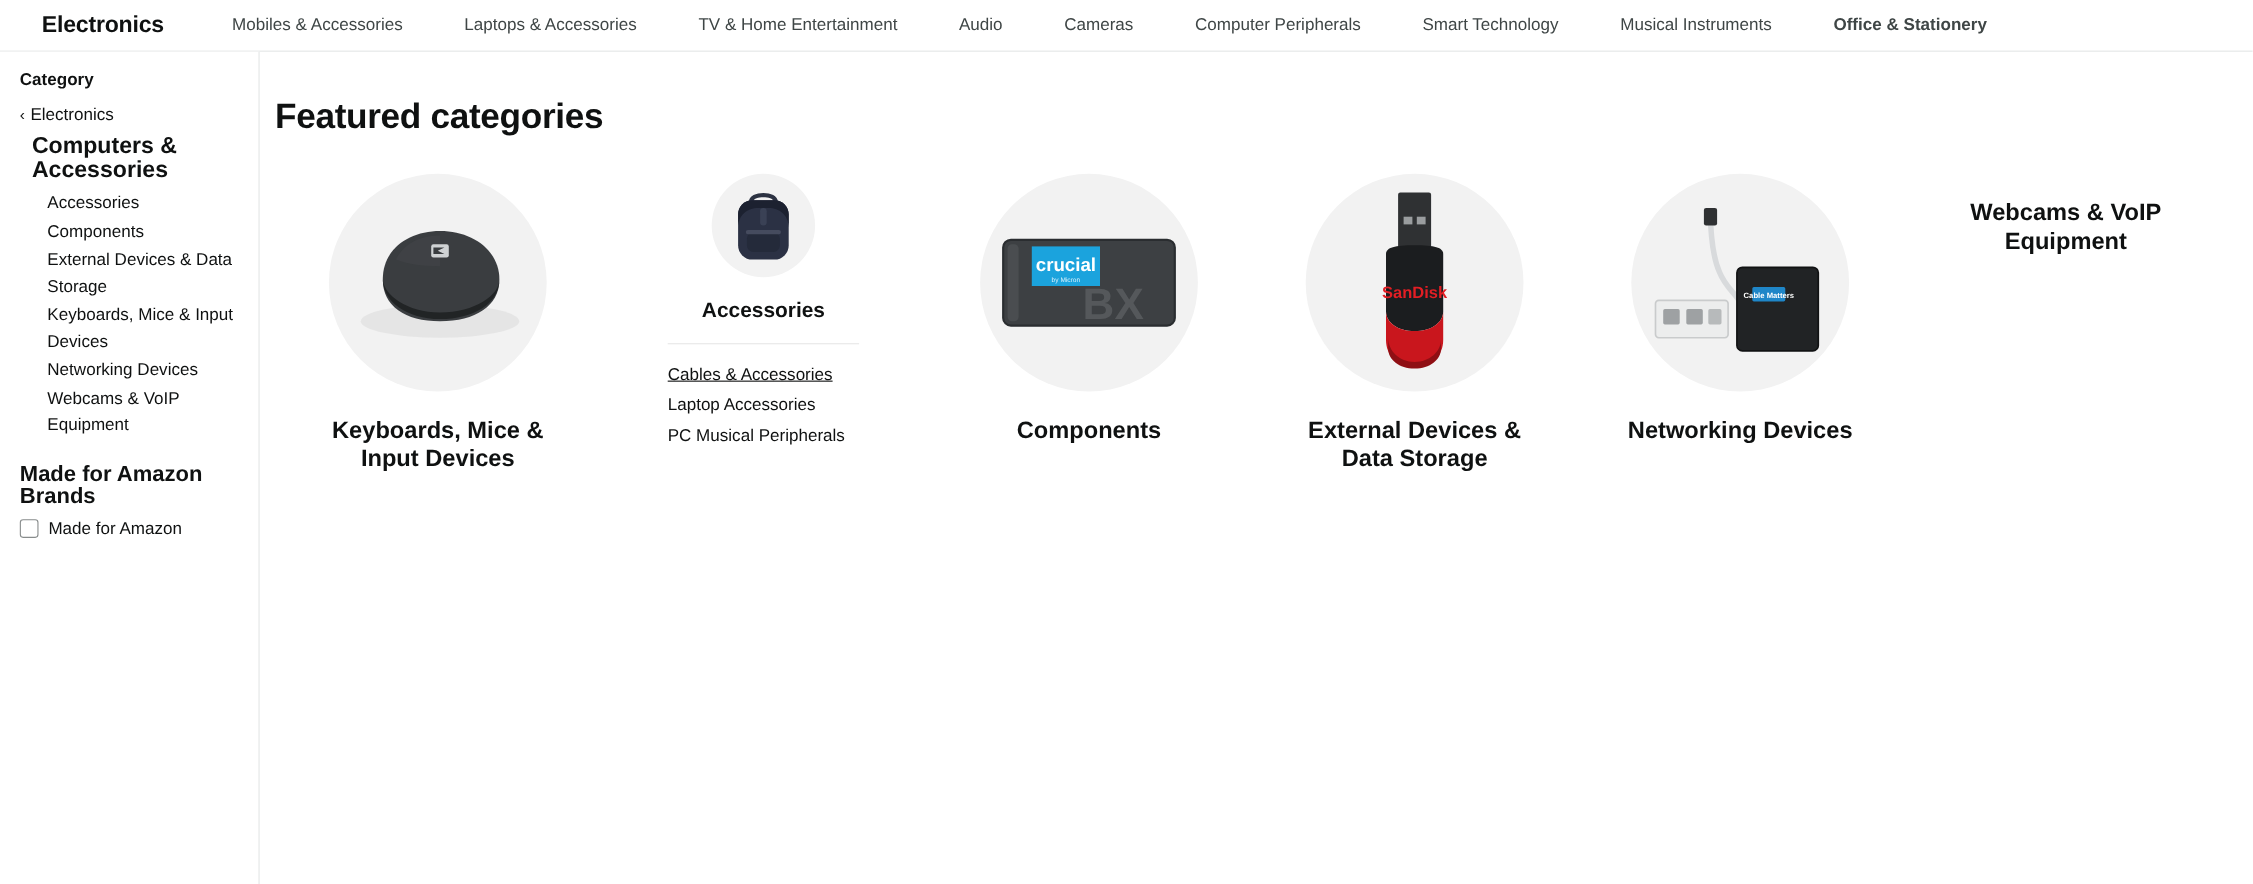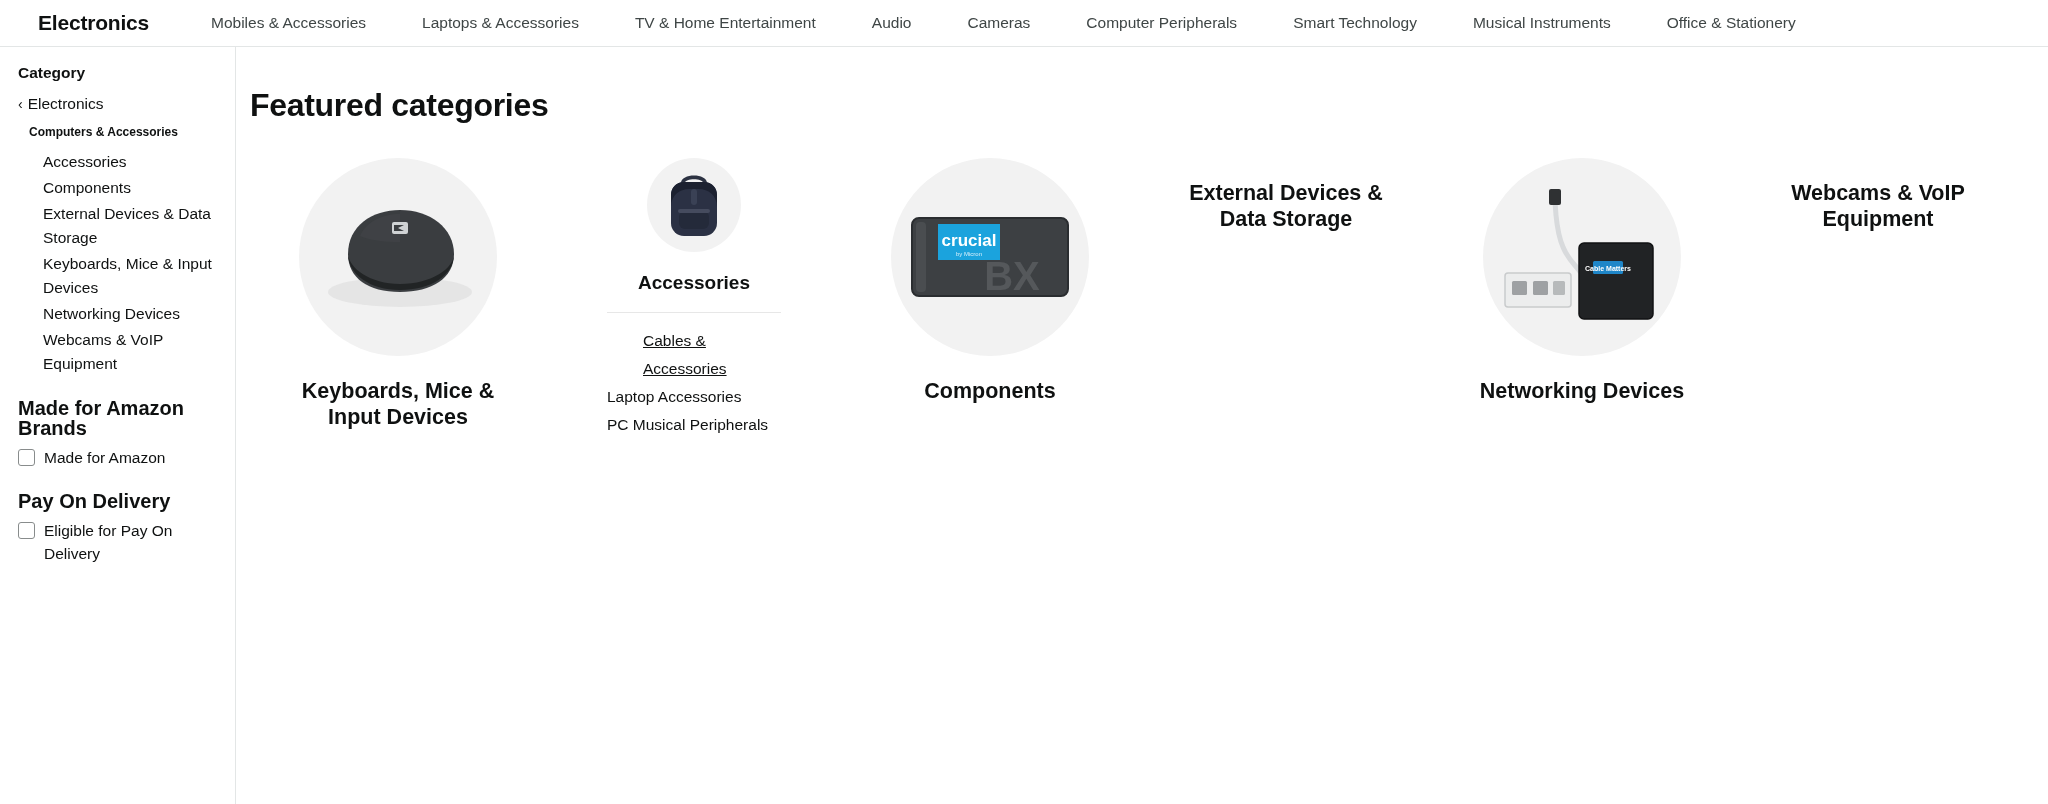--- a/index.html
+++ b/index.html
@@ -28,21 +28,21 @@
     color: #0f1111;
     letter-spacing: -0.2px;
     margin-right: 62px;
   }
   .topnav-link {
     font-size: 15.5px;
     color: #3f4646;
     margin-right: 56px;
     cursor: pointer;
   }
-  .topnav-link:last-child { margin-right: 0; }
+  .topnav-link:last-child { margin-right: 0; font-weight: bold; }
 
   
   .page {
     display: flex;
     height: 757px;
     justify-content: space-between;
   }
 
   
   .sidebar {
@@ -63,21 +63,21 @@
     display: flex;
     align-items: baseline;
     font-size: 15.5px;
     color: #0f1111;
     margin-bottom: 6px;
     cursor: pointer;
     line-height: 22px;
   }
   .chev { font-size: 14px; margin-right: 5px; color:#0f1111; }
   .side-current {
-    font-size: 12px;
+    font-size: 21px;
     font-weight: bold;
     color: #0f1111;
     margin: 0 0 7px 11px;
     line-height: 22px;
   }
   .side-sublist { margin: 0 0 0 25px; padding: 0; list-style: none; }
   .side-sublist li {
     font-size: 15.5px;
     color: #0f1111;
     line-height: 24px;
@@ -170,21 +170,21 @@
     border-top: 1px solid #e7e7e7;
     padding-top: 14px;
   }
   .sublink {
     font-size: 15.5px;
     color: #0f1111;
     line-height: 28px;
     cursor: pointer;
     display: block;
   }
-  .sublink.underline { text-decoration: underline; margin-left: 36px; }
+  .sublink.underline { text-decoration: underline; }
 
   
   .deals {
     margin: 30px 22px 0 14px;
     background: linear-gradient(180deg,#f7f8f8 0%, #f2f3f3 100%);
     border-radius: 6px 6px 0 0;
     padding: 20px 22px 0 22px;
     height: 200px;
   }
   .deals-title {
@@ -244,27 +244,20 @@
 
     <div class="filter-group">
       <div class="filter-title">Made for Amazon Brands</div>
       <div class="filter-row">
         <span class="cbox"></span>
         <span class="filter-label">Made for Amazon</span>
       </div>
     </div>
 
 
-    <div class="filter-group">
-      <div class="filter-title">Pay On Delivery</div>
-      <div class="filter-row">
-        <span class="cbox"></span>
-        <span class="filter-label">Eligible for Pay On Delivery</span>
-      </div>
-    </div>
   </aside>
 
   <main class="main">
     <div class="main-inner">
       <h1 class="page-title">Featured categories</h1>
 
       <div class="cat-grid">
 
         <div class="cat-cell">
           <div class="circle">
@@ -308,20 +301,31 @@
               <rect x="34" y="22" width="62" height="36" fill="#1ba3dd"></rect>
               <text x="65" y="44" font-family="'Liberation Sans',sans-serif" font-size="17" font-weight="bold" fill="#ffffff" text-anchor="middle">crucial</text>
               <text x="65" y="54" font-family="'Liberation Sans',sans-serif" font-size="6" fill="#d9f0fb" text-anchor="middle">by Micron</text>
               <text x="108" y="88" font-family="'Liberation Sans',sans-serif" font-size="40" font-weight="bold" fill="#55585b" text-anchor="middle">BX</text>
             </svg>
           </div>
           <div class="cat-label">Components</div>
         </div>
 
         <div class="cat-cell">
+          <div class="circle">
+            <svg class="art" width="96" height="180" viewBox="0 0 96 180">
+              <rect x="33" y="8" width="30" height="60" rx="2" fill="#2f3133"></rect>
+              <rect x="38" y="30" width="8" height="7" fill="#9a9d9f"></rect>
+              <rect x="50" y="30" width="8" height="7" fill="#9a9d9f"></rect>
+              <path d="M22 64 C22 58 30 56 48 56 C66 56 74 58 74 64 L74 116 C74 126 64 134 48 134 C32 134 22 126 22 116 Z" fill="#1b1d1f"></path>
+              <text x="48" y="104" font-family="'Liberation Sans',sans-serif" font-size="15" font-weight="bold" fill="#e31e24" text-anchor="middle">SanDisk</text>
+              <path d="M22 116 C22 126 32 134 48 134 C64 134 74 126 74 116 L74 142 C74 156 64 166 48 166 C32 166 22 156 22 142 Z" fill="#c9161d"></path>
+              <path d="M24 140 C24 152 34 162 48 162 C62 162 72 152 72 142 L72 150 C72 160 62 168 48 168 C34 168 24 160 24 150 Z" fill="#8f0f14"></path>
+            </svg>
+          </div>
           <div class="cat-label">External Devices &amp; Data Storage</div>
         </div>
 
         <div class="cat-cell">
           <div class="circle">
             <svg class="art" width="178" height="160" viewBox="0 0 178 160">
               <path d="M62 20 C62 20 62 52 70 70 C78 90 92 92 92 110" stroke="#d8dadc" stroke-width="5" fill="none" stroke-linecap="round"></path>
               <rect x="56" y="12" width="12" height="16" rx="2" fill="#2f3133"></rect>
               <rect x="12" y="96" width="66" height="34" rx="3" fill="#eceded"></rect>
               <rect x="12" y="96" width="66" height="34" rx="3" fill="none" stroke="#c9cbcc" stroke-width="1.5"></rect>

